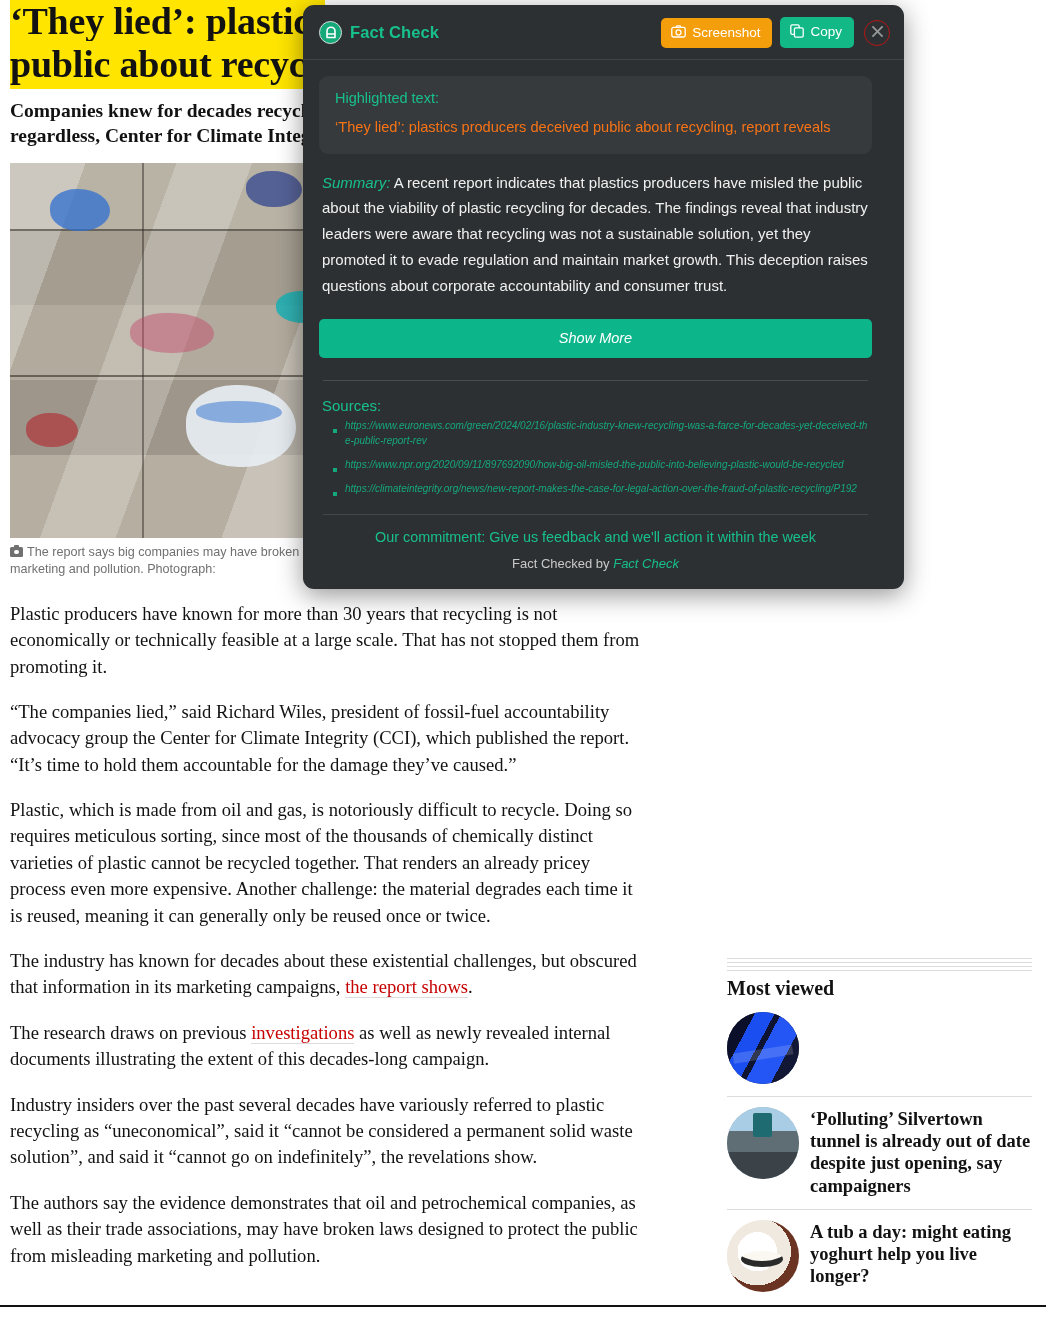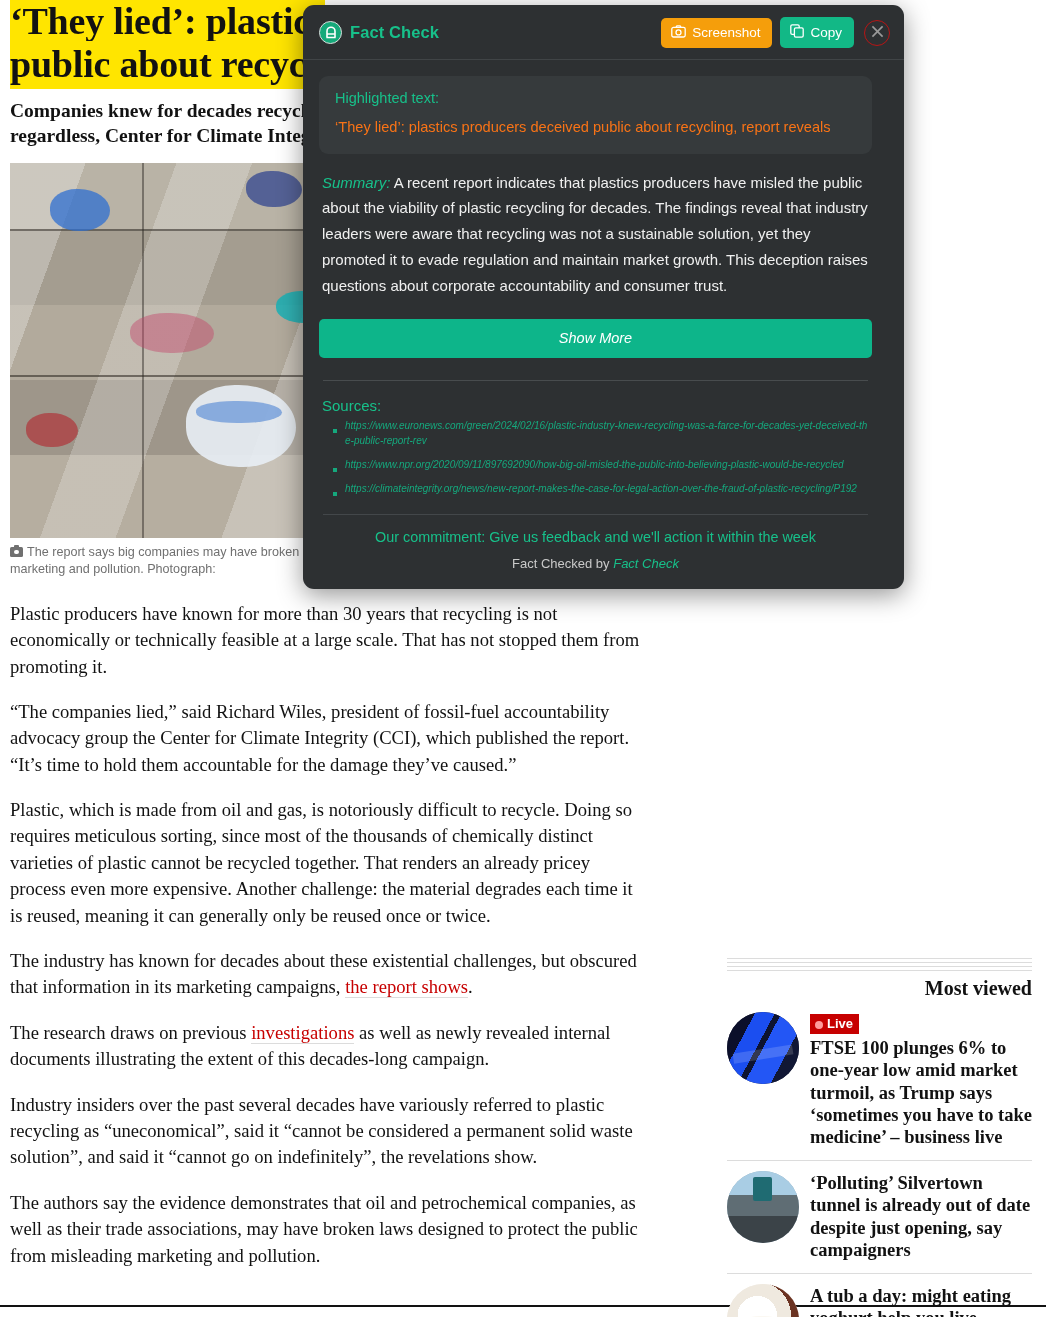--- a/index.html
+++ b/index.html
@@ -114,21 +114,20 @@
         #dcdcdc 4px, #dcdcdc 5px, transparent 5px, transparent 8px,
         #dcdcdc 8px, #dcdcdc 9px, transparent 9px, transparent 12px,
         #dcdcdc 12px, #dcdcdc 13px);
   }
   .mv-title {
     font-family:"Liberation Serif", serif;
     font-weight:700;
     font-size:20px;
     color:#121212;
     margin:6px 0 10px 0;
-    text-align:right;
   }
   .mv-item {
     display:flex;
     gap:11px;
     padding:10px 0 12px 0;
     border-top:1px solid #dcdcdc;
     align-items:flex-start;
   }
   .mv-item:first-of-type { border-top:none; padding-top:2px; }
   .mv-thumb {
@@ -245,21 +244,21 @@
     border:1.5px solid #dcdcdc;
   }
   .fc-logo svg { display:block; }
   .fc-brand-name {
     color:#17c08a;
     font-weight:700;
     font-size:16.5px;
     letter-spacing:.1px;
   }
   .fc-btn {
-    display:inline-flex; align-items:center; gap:6px;
+    display:inline-flex; align-items:flex-start; gap:6px;
     border:none; border-radius:5px;
     color:#ffffff;
     font-family:"Liberation Sans", sans-serif;
     font-size:13.5px;
     padding:7px 12px 7px 10px;
     cursor:pointer;
     white-space:nowrap;
   }
   .fc-btn-screenshot { background:#f59e0b; margin-right:8px; }
   .fc-btn-copy { background:#12b886; margin-right:10px; }
@@ -419,21 +418,20 @@
 
   <div class="bottom-rule"></div>
 </div>
 
 <aside id="most-viewed">
   <div class="mv-rule"></div>
   <div class="mv-title">Most viewed</div>
   <div id="mv-list">
       <div class="mv-item">
         <div class="mv-thumb thumb-ftse"></div>
-        <div class="mv-text"><span class="live-badge"><span class="live-dot"></span>Live</span><br>FTSE 100 plunges 6% to one-year low amid market turmoil, as Trump says ‘sometimes you have to take medicine’ – business live</div>
       </div>
       <div class="mv-item">
         <div class="mv-thumb thumb-tunnel"></div>
         <div class="mv-text">‘Polluting’ Silvertown tunnel is already out of date despite just opening, say campaigners</div>
       </div>
       <div class="mv-item">
         <div class="mv-thumb thumb-yog"></div>
         <div class="mv-text">A tub a day: might eating yoghurt help you live longer?</div>
       </div>
     </div>

